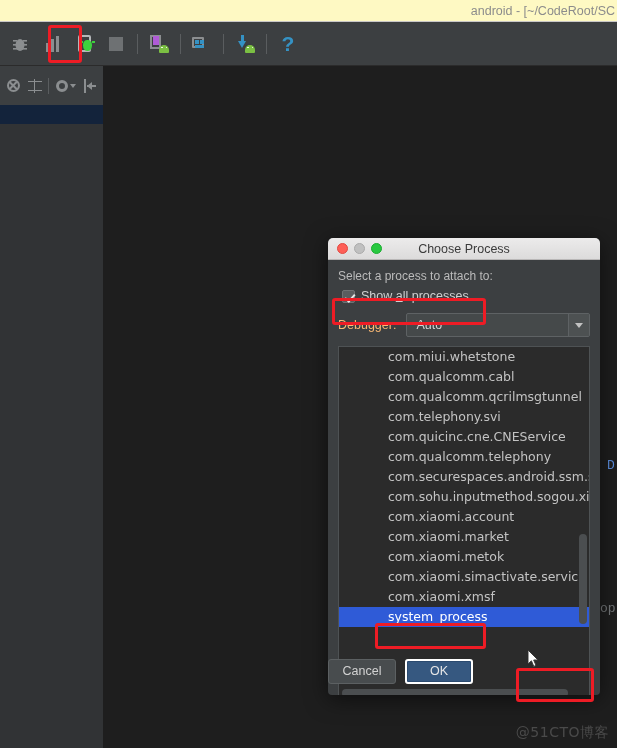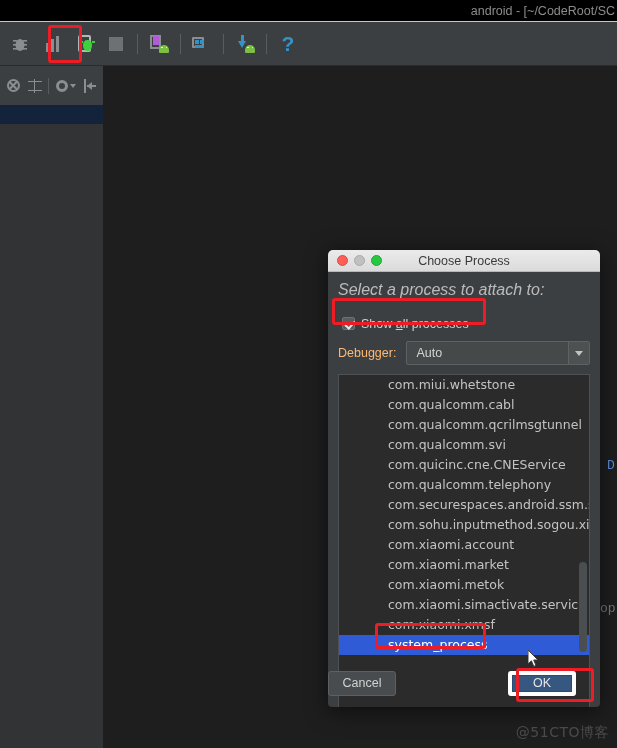--- a/index.html
+++ b/index.html
@@ -7,21 +7,21 @@
     width: 617px; height: 748px;
     overflow: hidden;
     font-family: "Liberation Sans", sans-serif;
     background: #1e1e1e;
   }
   #root { position: relative; width: 617px; height: 748px; background: #1e1e1e; }
 
   
   .win-titlebar {
     position: absolute; left: 0; top: 0; width: 617px; height: 22px;
-    background: #000000;
+    background: #fef9c3;
     display: flex; align-items: center; justify-content: flex-end;
     border-bottom: 1px solid #c9c7c7;
   }
   .win-title-text {
     font-size: 12.5px; color: #8c8c8c; padding-right: 2px; white-space: nowrap;
   }
 
   
   .toolbar {
     position: absolute; left: 0; top: 22px; width: 617px; height: 44px;
@@ -121,43 +121,43 @@
     background: #1e1e1e;
   }
   .ghost-txt {
     position: absolute; font-size: 13px; white-space: nowrap; font-family: "Liberation Mono", monospace;
   }
   .ghost-blue { color: #5c8fe0; }
   .ghost-gray { color: #76797b; }
 
   
   .dialog {
-    position: absolute; left: 328px; top: 250px; width: 272px; height: 457px;
+    position: absolute; left: 328px; top: 238px; width: 272px; height: 457px;
     background: #3c3f41; border-radius: 5px 5px 4px 4px;
     box-shadow: 0 4px 22px rgba(0,0,0,.55);
     overflow: hidden;
   }
   .dlg-titlebar {
     height: 22px; background: linear-gradient(#ecebeb, #dcdbdb);
     border-bottom: 1px solid #b9b7b7;
     display: flex; align-items: center; position: relative;
   }
   .traffic { display: flex; gap: 6px; padding-left: 9px; }
   .tl { width: 11px; height: 11px; border-radius: 50%; }
   .tl.red { background: #fe5f57; border: .5px solid #e14942; }
   .tl.yellow { background: #c0c0c0; border: .5px solid #aaa; }
   .tl.green { background: #28c840; border: .5px solid #1aac31; }
   .dlg-title {
     position: absolute; left: 0; right: 0; text-align: center;
     font-size: 12.5px; color: #3b3b3b;
   }
   .dlg-body { padding: 9px 10px 0 10px; }
-  .dlg-label { font-size: 16px; color: #bbbbbb; margin-bottom: 18px; font-style: italic; }
-
-  .chk-row { display: flex; align-items: flex-start; gap: 6px; margin: 4px 0 10px 4px; }
+  .dlg-label { font-size: 12px; color: #bbbbbb; margin-bottom: 6px; }
+
+  .chk-row { display: flex; align-items: flex-end; gap: 6px; margin: 4px 0 10px 4px; }
   .chk-box {
     width: 13px; height: 13px; background: #5a5d5f; border: 1px solid #6f7274; border-radius: 2px;
     position: relative;
   }
   .chk-box::after {
     content: ""; position: absolute; left: 3.5px; top: 0.5px; width: 4px; height: 8px;
     border: solid #e8e8e8; border-width: 0 2px 2px 0; transform: rotate(42deg);
   }
   .chk-label { font-size: 12.5px; color: #cfcfcf; }
   .chk-label u { text-decoration: underline; }
@@ -198,30 +198,30 @@
   }
   .hscroll {
     position: absolute; left: 1px; right: 12px; bottom: 1px; height: 10px;
   }
   .hthumb {
     position: absolute; left: 2px; height: 8px; top: 1px; background: #4b4e50; border-radius: 4px;
   }
 
   .dlg-buttons {
     position: absolute; left: 0; right: 0; bottom: 0; height: 48px;
-    display: flex; align-items: center; justify-content: space-between; gap: 1px;
+    display: flex; align-items: center; justify-content: flex-start; gap: 9px;
     padding-right: 24px;
   }
   .btn {
     min-width: 68px; height: 25px; border-radius: 3px; font-size: 12.5px;
     display: flex; align-items: center; justify-content: center;
     border: 1px solid #5c6062; background: #484c4e; color: #d2d2d2;
   }
   .btn.primary {
-    background: #365880; border: 4px solid #ffffff; color: #e6e6e6;
+    background: #365880; border: 2px solid #ffffff; color: #e6e6e6;
     box-shadow: inset 0 0 0 1px #2b4a6f;
   }
 
   
   .cursor { position: absolute; width: 12px; height: 18px; }
   .cursor svg { display: block; }
 
   
   .watermark {
     position: absolute; right: 8px; bottom: 6px;
@@ -374,21 +374,21 @@
               <i></i>
             </span>
         </div>
       </div>
 
       <div class="listbox">
         <div class="list-inner" id="proc-list" style="top: 0px;">
             <div class="proc-row">com.miui.whetstone</div>
             <div class="proc-row">com.qualcomm.cabl</div>
             <div class="proc-row">com.qualcomm.qcrilmsgtunnel</div>
-            <div class="proc-row">com.qualcomm.svi</div>
+            <div class="proc-row">com.telephony.svi</div>
             <div class="proc-row">com.quicinc.cne.CNEService</div>
             <div class="proc-row">com.qualcomm.telephony</div>
             <div class="proc-row">com.securespaces.android.ssm.s</div>
             <div class="proc-row">com.sohu.inputmethod.sogou.xia</div>
             <div class="proc-row">com.xiaomi.account</div>
             <div class="proc-row">com.xiaomi.market</div>
             <div class="proc-row">com.xiaomi.metok</div>
             <div class="proc-row">com.xiaomi.simactivate.service</div>
             <div class="proc-row">com.xiaomi.xmsf</div>
             <div class="proc-row selected">system_process</div>

